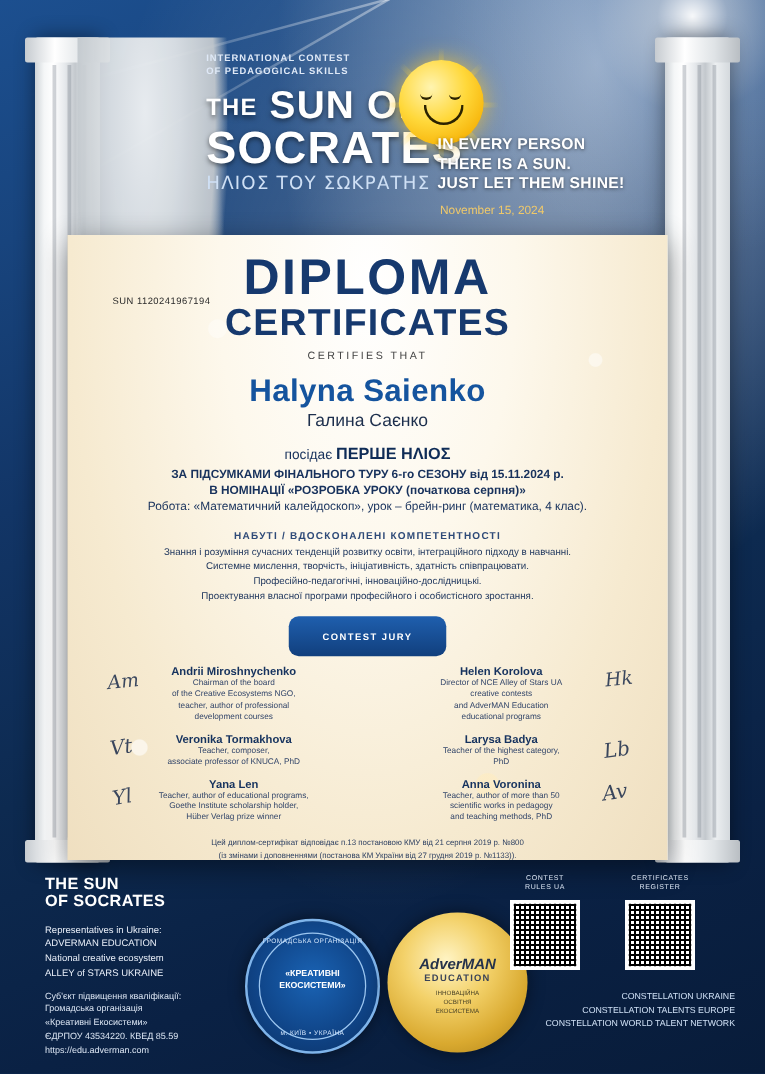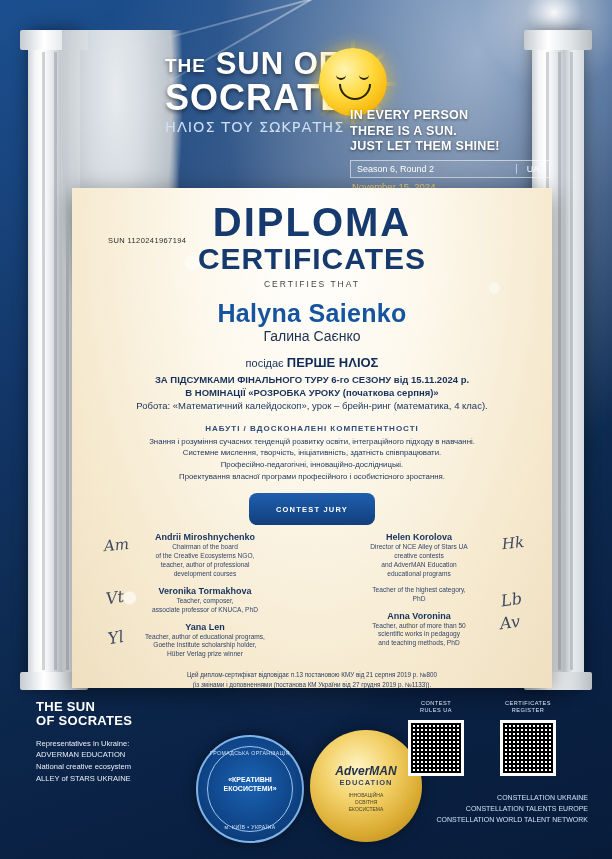--- a/index.html
+++ b/index.html
@@ -70,21 +70,21 @@
   .slogan{position:absolute;right:62px;top:108px;width:200px;text-align:left;color:#fff;}
   .slogan div{font-size:12.5px;font-weight:bold;line-height:1.25;letter-spacing:.3px;text-shadow:0 1px 3px rgba(0,0,0,.5);}
   .seasonbar{position:absolute;right:62px;top:160px;width:200px;}
   .seasonbar .row1{display:flex;align-items:center;border:1px solid rgba(255,255,255,.55);
     background:rgba(255,255,255,.08);height:16px;font-size:9px;color:#fff;}
   .seasonbar .row1 .a{flex:1;padding-left:6px;}
   .seasonbar .row1 .b{width:32px;border-left:1px solid rgba(255,255,255,.55);text-align:center;}
   .seasonbar .date{margin-top:3px;font-size:9.5px;color:#f0c96a;padding-left:2px;}
 
   
-  .paper{position:absolute;left:72px;top:188px;width:480px;height:500px;
+  .paper{position:absolute;left:54px;top:188px;width:480px;height:500px;
     background:
       radial-gradient(ellipse at 50% 8%, #ffffff 0%, #fdf8ec 35%, #f6ead0 70%, #efdfc0 100%);
     box-shadow:0 6px 22px rgba(0,0,0,.45);
     overflow:hidden;}
   .paper:before{content:"";position:absolute;inset:0;
     background:
       radial-gradient(circle at 12% 82%, rgba(255,255,255,.75) 0 6px, rgba(255,255,255,0) 7px),
       radial-gradient(circle at 88% 20%, rgba(255,255,255,.6) 0 5px, rgba(255,255,255,0) 6px),
       radial-gradient(circle at 70% 88%, rgba(255,236,190,.7) 0 9px, rgba(255,255,255,0) 10px),
       radial-gradient(circle at 25% 15%, rgba(255,255,255,.5) 0 7px, rgba(255,255,255,0) 8px);
@@ -161,20 +161,24 @@
     <div class="col-flute" style="left:38px"></div>
   </div>
   <div class="column col-right">
     <div class="col-flute" style="left:14px"></div>
     <div class="col-flute" style="left:26px"></div>
     <div class="col-flute" style="left:38px"></div>
   </div>
   <div class="statue"></div>
 
   <div class="hdr">
+    <div class="kicker">
+      <div>INTERNATIONAL CONTEST</div>
+      <div>OF PEDAGOGICAL SKILLS</div>
+    </div>
     <div class="bigtitle">
       <div class="l1">
         <span class="the">THE</span>
         <span>SUN OF</span>
       </div>
       <div class="l2">SOCRATES</div>
     </div>
     <div class="greek">ΗΛΙΟΣ ΤΟΥ ΣΩΚΡΑΤΗΣ</div>
   </div>
 
@@ -197,24 +201,20 @@
     </div>
   </div>
 
   <div class="slogan">
     <div>IN EVERY PERSON</div>
     <div>THERE IS A SUN.</div>
     <div>JUST LET THEM SHINE!</div>
   </div>
 
   <div class="seasonbar">
-    <div class="row1">
-      <div class="a">Season 6, Round 2</div>
-      <div class="b">UA</div>
-    </div>
     <div class="date">November 15, 2024</div>
   </div>
 
   <div class="paper">
     <div class="p-in">
       <div class="certno">SUN 1120241967194</div>
       <div class="diploma">DIPLOMA</div>
       <div class="certificate">CERTIFICATES</div>
       <div class="certifies">CERTIFIES THAT</div>
       <div class="name-en">Halyna Saienko</div>
@@ -266,20 +266,21 @@
           <div class="jitem">
             <div class="sig" style="right:2px;top:2px;font-size:15px;transform:rotate(-6deg)">Hk</div>
             <div class="jname">Helen Korolova</div>
             <div class="jrole" style="white-space:pre-line">Director of NCE Alley of Stars UA
 creative contests
 and AdverMAN Education
 educational programs</div>
           </div>
           <div class="jitem">
             <div class="sig" style="right:4px;top:4px;font-size:16px;transform:rotate(-8deg)">Lb</div>
+            <div class="jname">Larysa Badya</div>
             <div class="jrole" style="white-space:pre-line">Teacher of the highest category,
 PhD</div>
           </div>
           <div class="jitem">
             <div class="sig" style="right:6px;top:2px;font-size:16px;transform:rotate(-8deg)">Av</div>
             <div class="jname">Anna Voronina</div>
             <div class="jrole" style="white-space:pre-line">Teacher, author of more than 50
 scientific works in pedagogy
 and teaching methods, PhD</div>
           </div>
@@ -296,20 +297,27 @@
   <div class="brand">
     <div class="b1">
       <div>THE SUN</div>
       <div>OF SOCRATES</div>
     </div>
     <div class="b2">
       <div>Representatives in Ukraine:</div>
       <div>ADVERMAN EDUCATION</div>
       <div>National creative ecosystem</div>
       <div>ALLEY of STARS UKRAINE</div>
+    </div>
+    <div class="b3">
+      <div>Суб'єкт підвищення кваліфікації:</div>
+      <div>Громадська організація</div>
+      <div>«Креативні Екосистеми»</div>
+      <div>ЄДРПОУ 43534220. КВЕД 85.59</div>
+      <div>https://edu.adverman.com</div>
     </div>
   </div>
 
   <div class="seal">
     <div class="inner"></div>
     <div class="top-t">ГРОМАДСЬКА ОРГАНІЗАЦІЯ</div>
     <div class="c" style="white-space:pre-line">«КРЕАТИВНІ
 ЕКОСИСТЕМИ»</div>
     <div class="bot-t">м. КИЇВ • УКРАЇНА</div>
   </div>

